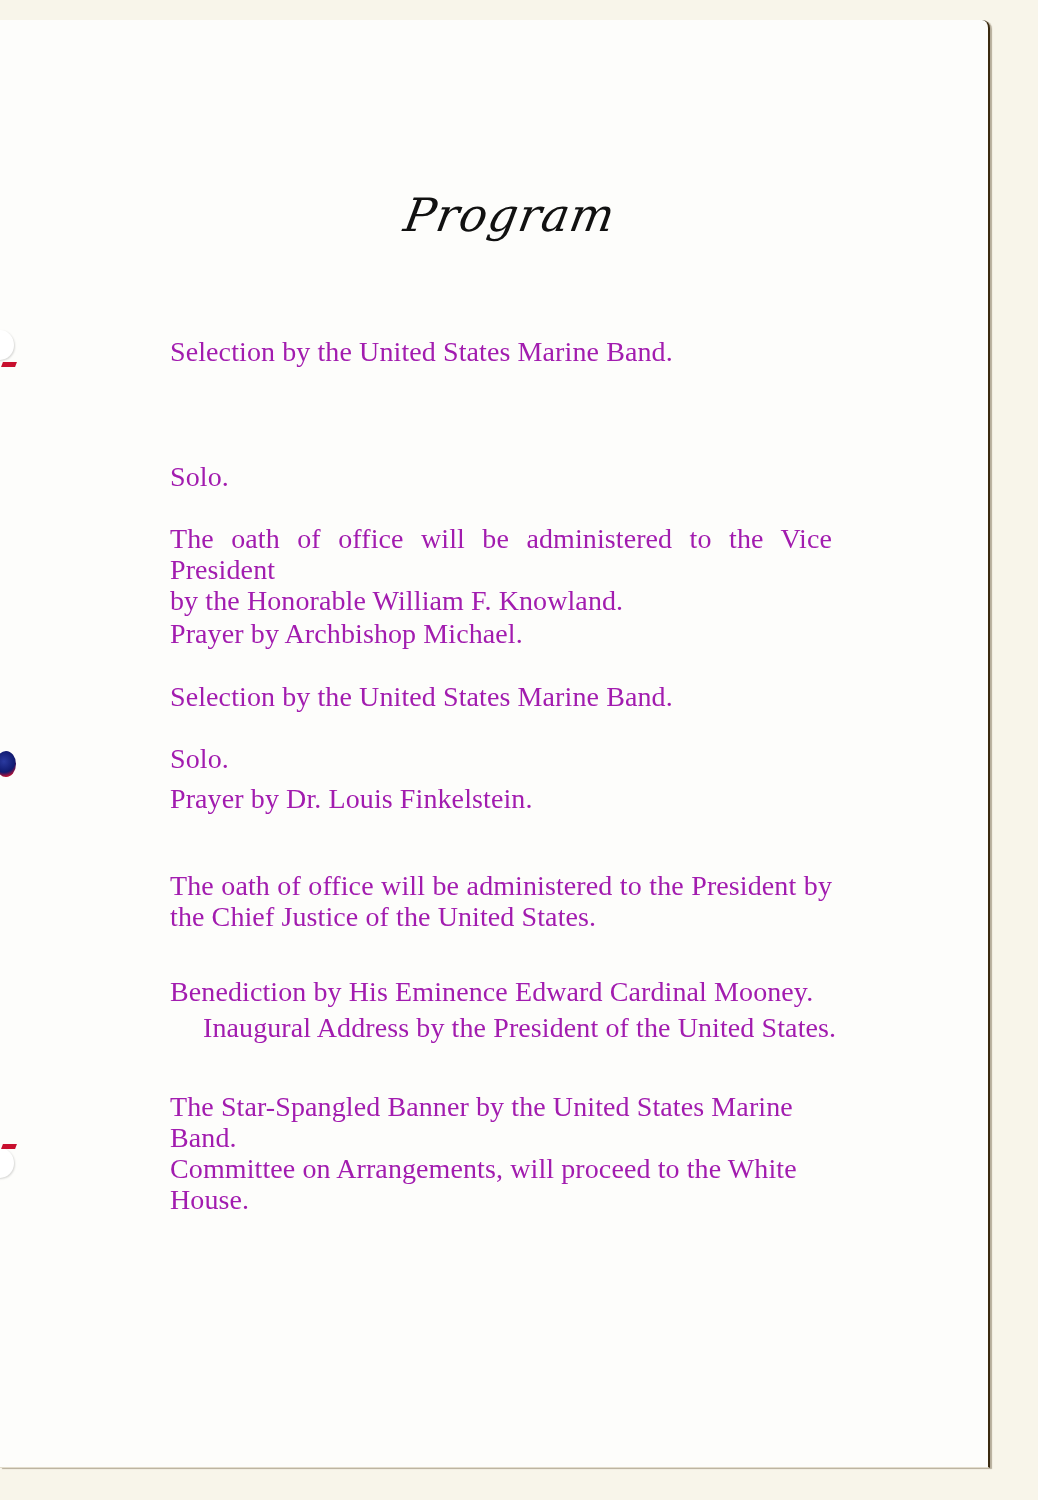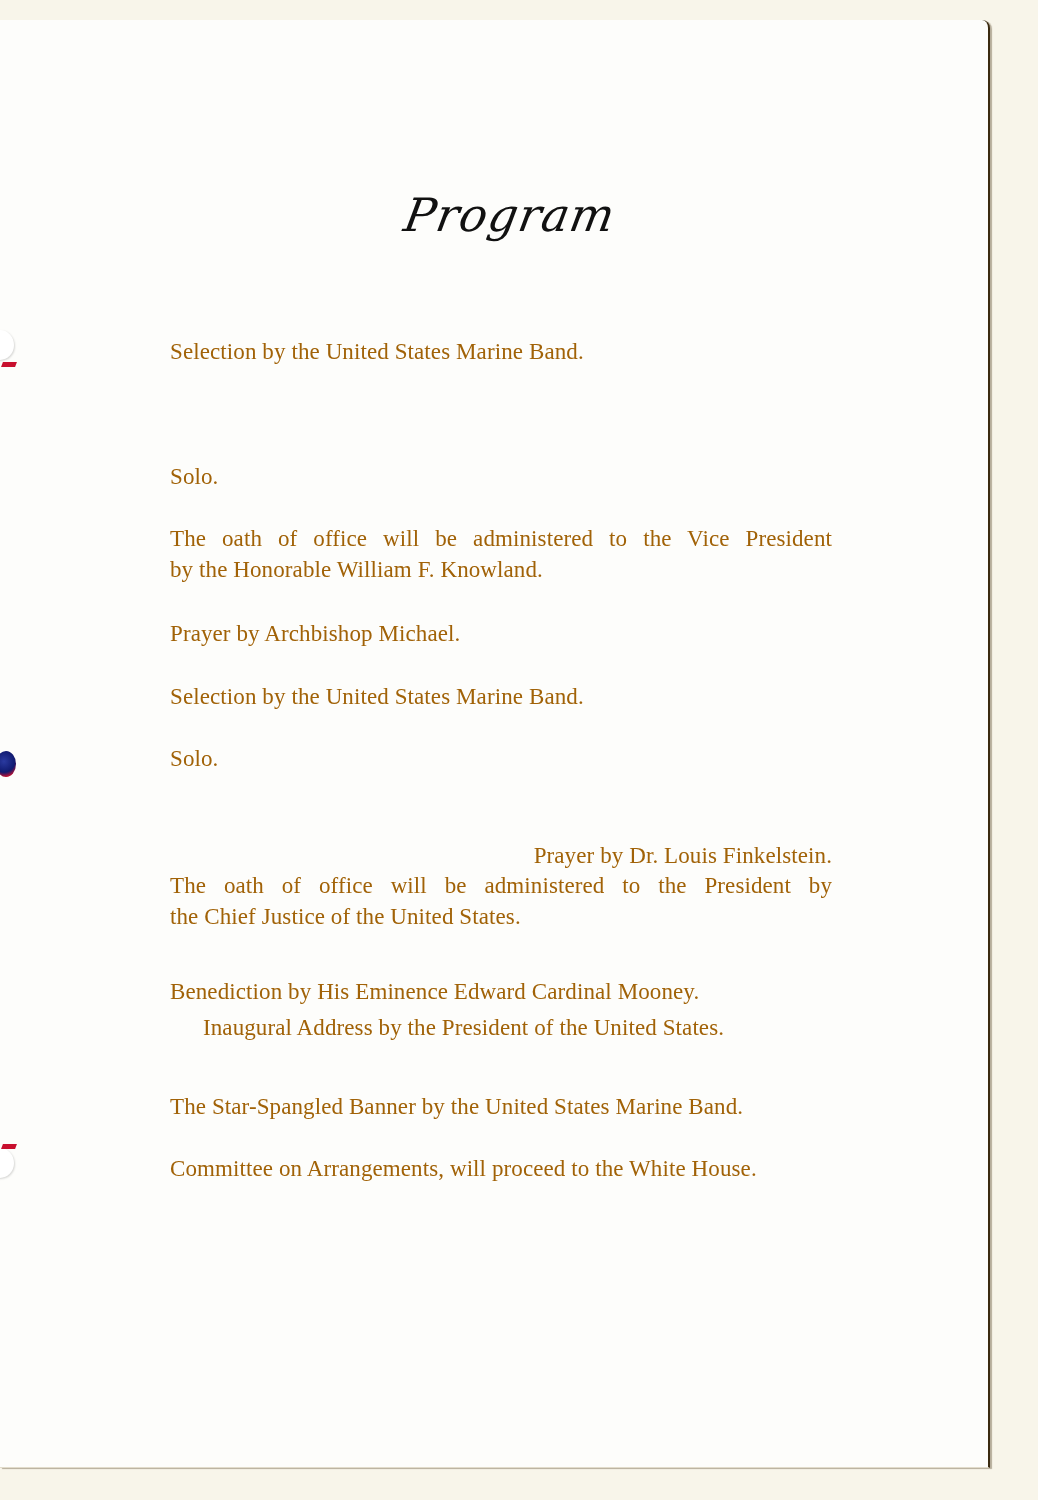--- a/index.html
+++ b/index.html
@@ -36,23 +36,23 @@
       font-style: italic;
       font-size: 46px;
       color: #111;
       letter-spacing: 1px;
       transform: skewX(-10deg);
     }
     .item {
       position: absolute;
       left: 170px;
       width: 662px;
-      font-size: 23px;
+      font-size: 28px;
       line-height: 31px;
-      color: #a16207;
+      color: #a21caf;
       letter-spacing: 0.1px;
     }
     .item .line {
       display: block;
     }
     .item .line.full {
       text-align: justify;
       text-align-last: justify;
     }
     .hole {
@@ -113,21 +113,21 @@
   </div>
 
   <div class="item" style="top:661px;">
     <span class="line">Selection by the United States Marine Band.</span>
   </div>
 
   <div class="item" style="top:723px;">
     <span class="line">Solo.</span>
   </div>
 
-  <div class="item" style="top:820px;text-align:right;">
+  <div class="item" style="top:763px;">
     <span class="line">Prayer by Dr. Louis Finkelstein.</span>
   </div>
 
   <div class="item" style="top:850px;">
     <span class="line full">The oath of office will be administered to the President by</span>
     <span class="line">the Chief Justice of the United States.</span>
   </div>
 
   <div class="item" style="top:992px;margin-left:33px;">
     <span class="line">Inaugural Address by the President of the United States.</span>

